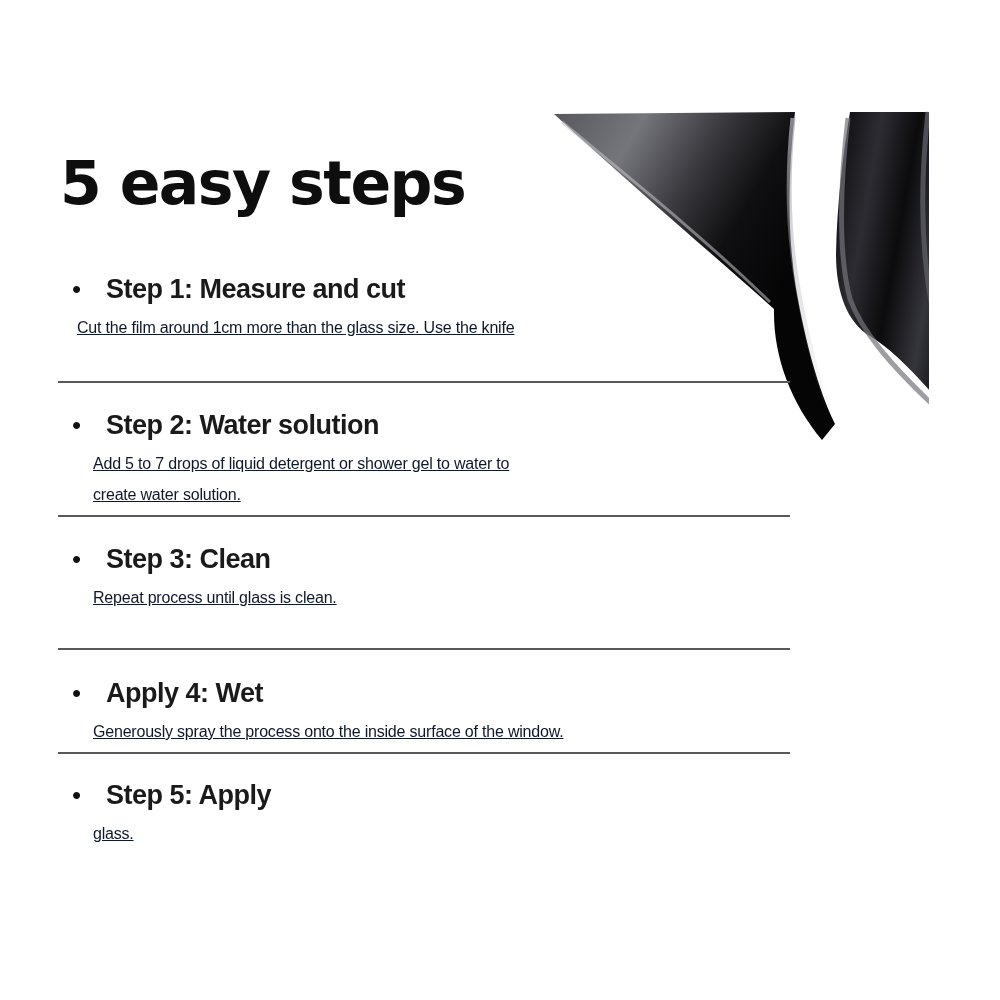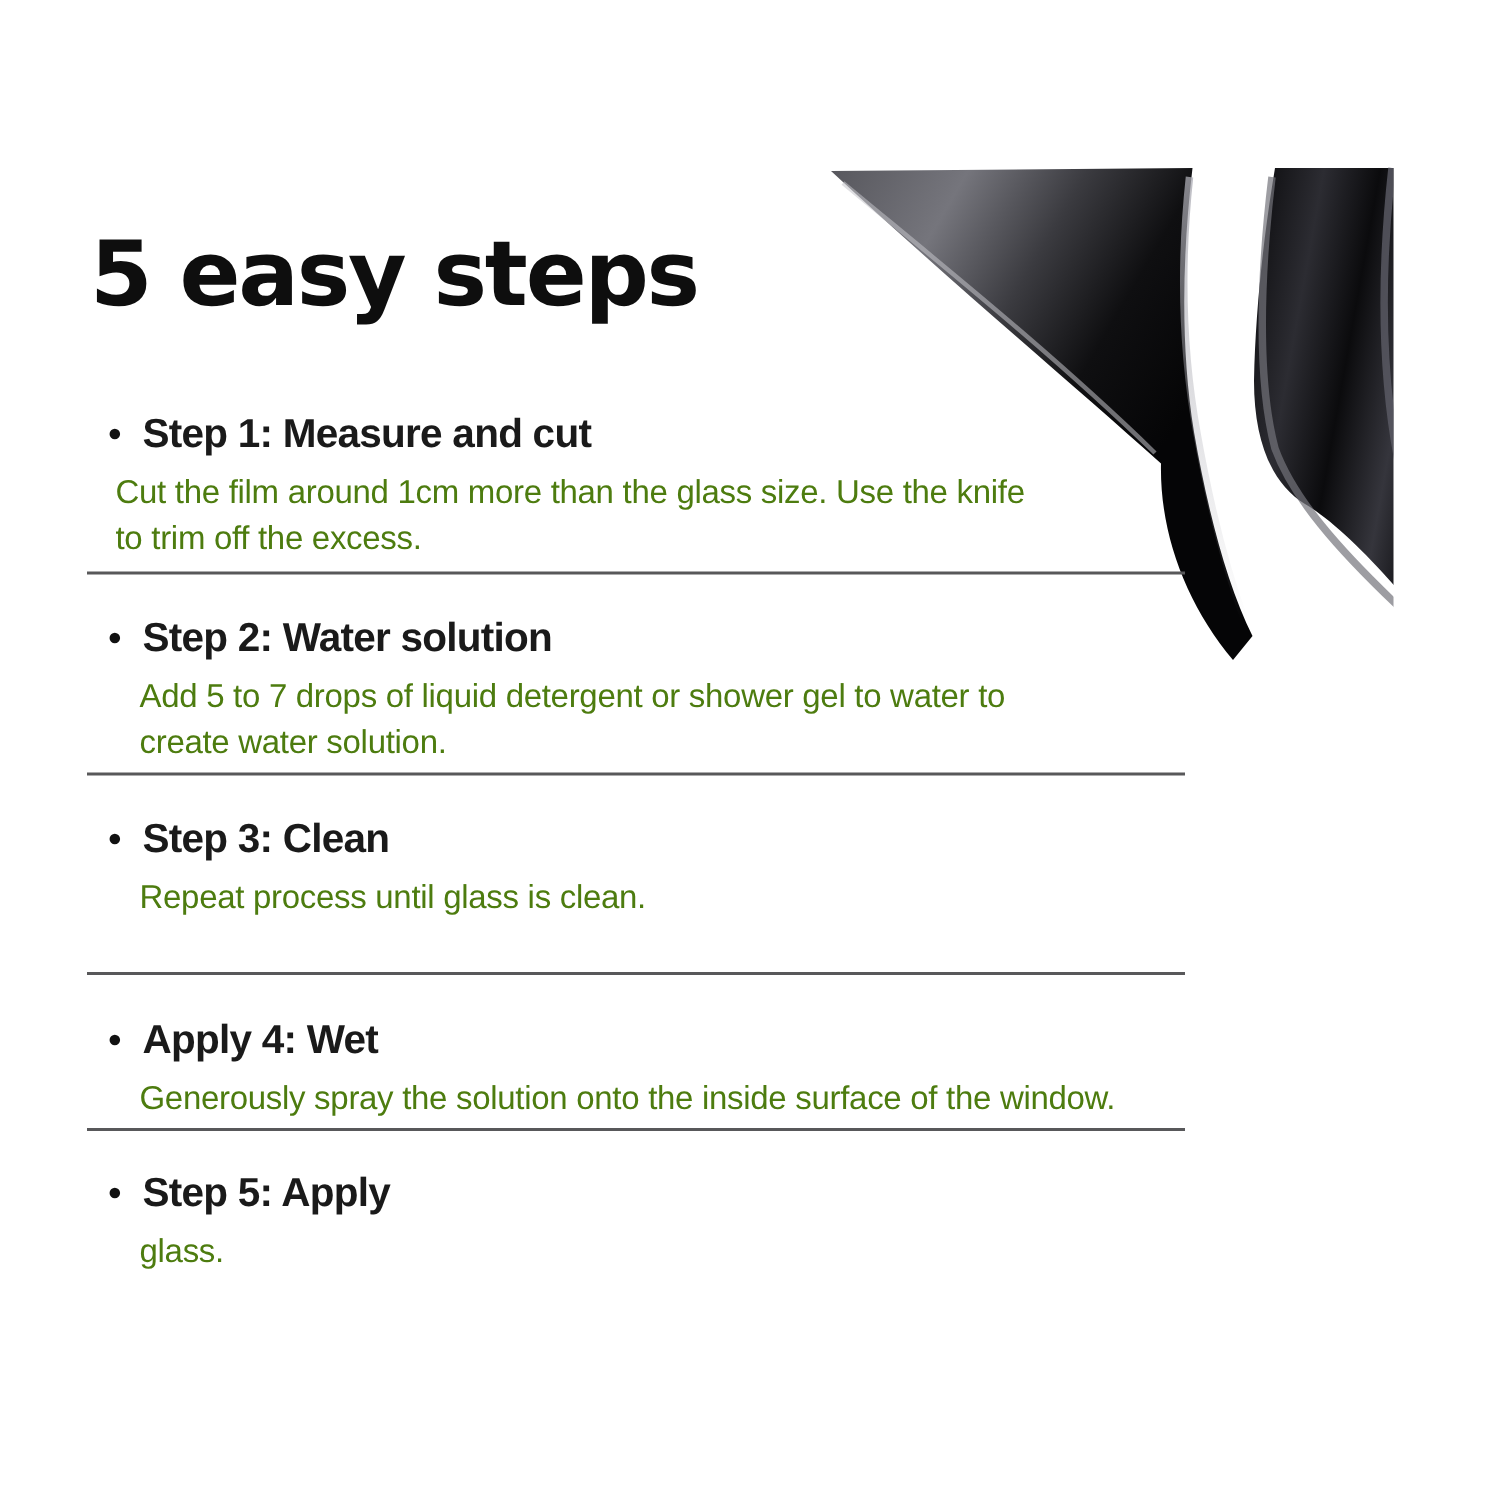--- a/index.html
+++ b/index.html
@@ -43,30 +43,31 @@
     padding-left: 10px;
     flex: 0 0 auto;
   }
   .step-heading {
     font-size: 27px;
     font-weight: bold;
     letter-spacing: -0.5px;
     color: #1a1a1a;
     line-height: 34px;
     white-space: nowrap;
-    margin: 1px;
+    margin: 12px;
   }
   .step-body { margin-top: 6px; padding-left: 31px; }
   .step.indent-sm .step-body { padding-left: 15px; }
   .body-line {
-    font-size: 22px;
+    font-size: 16px;
     letter-spacing: -0.2px;
     line-height: 31px;
-    color: #4d7c0f;
+    color: #0f172a;
     white-space: nowrap;
+    text-decoration: underline;
   }
   .sep {
     position: absolute;
     left: 58px;
     width: 732px;
     height: 2px;
     background: #58585a;
   }
   .film-photo {
     position: absolute;
@@ -125,21 +126,20 @@
 
   <div class="page-title">5 easy steps</div>
 
   <div class="step indent-sm" id="s1">
     <div class="step-head">
       <span class="bullet">•</span>
       <h2 class="step-heading">Step 1: Measure and cut</h2>
     </div>
     <div class="step-body">
       <div class="body-line">Cut the film around 1cm more than the glass size. Use the knife</div>
-      <div class="body-line">to trim off the excess.</div>
     </div>
   </div>
   <div class="sep" id="sep1"></div>
 
   <div class="step" id="s2">
     <div class="step-head">
       <span class="bullet">•</span>
       <h2 class="step-heading">Step 2: Water solution</h2>
     </div>
     <div class="step-body">
@@ -159,21 +159,21 @@
     </div>
   </div>
   <div class="sep" id="sep3"></div>
 
   <div class="step" id="s4">
     <div class="step-head">
       <span class="bullet">•</span>
       <h2 class="step-heading">Apply 4: Wet</h2>
     </div>
     <div class="step-body">
-      <div class="body-line">Generously spray the solution onto the inside surface of the window.</div>
+      <div class="body-line">Generously spray the process onto the inside surface of the window.</div>
     </div>
   </div>
   <div class="sep" id="sep4"></div>
 
   <div class="step" id="s5">
     <div class="step-head">
       <span class="bullet">•</span>
       <h2 class="step-heading">Step 5: Apply</h2>
     </div>
     <div class="step-body">

